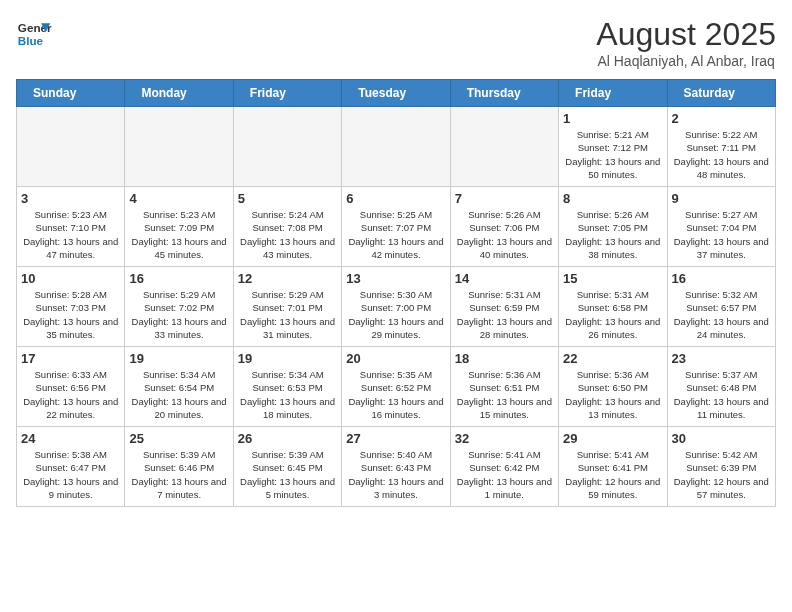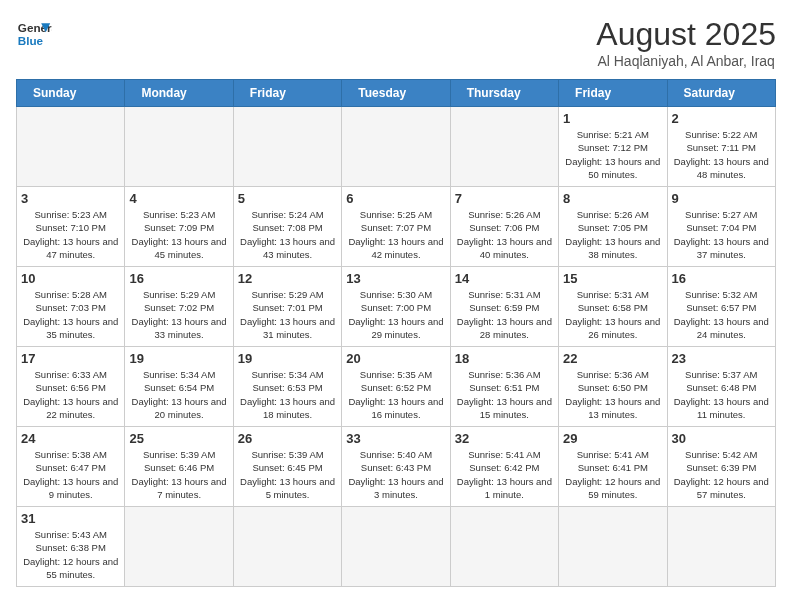--- a/index.html
+++ b/index.html
@@ -274,21 +274,21 @@
 Sunset: 6:46 PM
 Daylight: 13 hours and 7 minutes.</div>
         </td>
         <td>
           <span class="day-number">26</span>
           <div class="day-info">Sunrise: 5:39 AM
 Sunset: 6:45 PM
 Daylight: 13 hours and 5 minutes.</div>
         </td>
         <td>
-          <span class="day-number">33</span>
+          <span class="day-number">27</span>
           <div class="day-info">Sunrise: 5:40 AM
 Sunset: 6:43 PM
 Daylight: 13 hours and 3 minutes.</div>
         </td>
         <td>
           <span class="day-number">32</span>
           <div class="day-info">Sunrise: 5:41 AM
 Sunset: 6:42 PM
 Daylight: 13 hours and 1 minute.</div>
         </td>
@@ -298,28 +298,14 @@
 Sunset: 6:41 PM
 Daylight: 12 hours and 59 minutes.</div>
         </td>
         <td>
           <span class="day-number">30</span>
           <div class="day-info">Sunrise: 5:42 AM
 Sunset: 6:39 PM
 Daylight: 12 hours and 57 minutes.</div>
         </td>
       </tr>
-      <tr>
-        <td>
-          <span class="day-number">31</span>
-          <div class="day-info">Sunrise: 5:43 AM
-Sunset: 6:38 PM
-Daylight: 12 hours and 55 minutes.</div>
-        </td>
-        <td class="last-row empty"></td>
-        <td class="last-row empty"></td>
-        <td class="last-row empty"></td>
-        <td class="last-row empty"></td>
-        <td class="last-row empty"></td>
-        <td class="last-row empty"></td>
-      </tr>
     </tbody>
 </table>
 
 </body></html>

